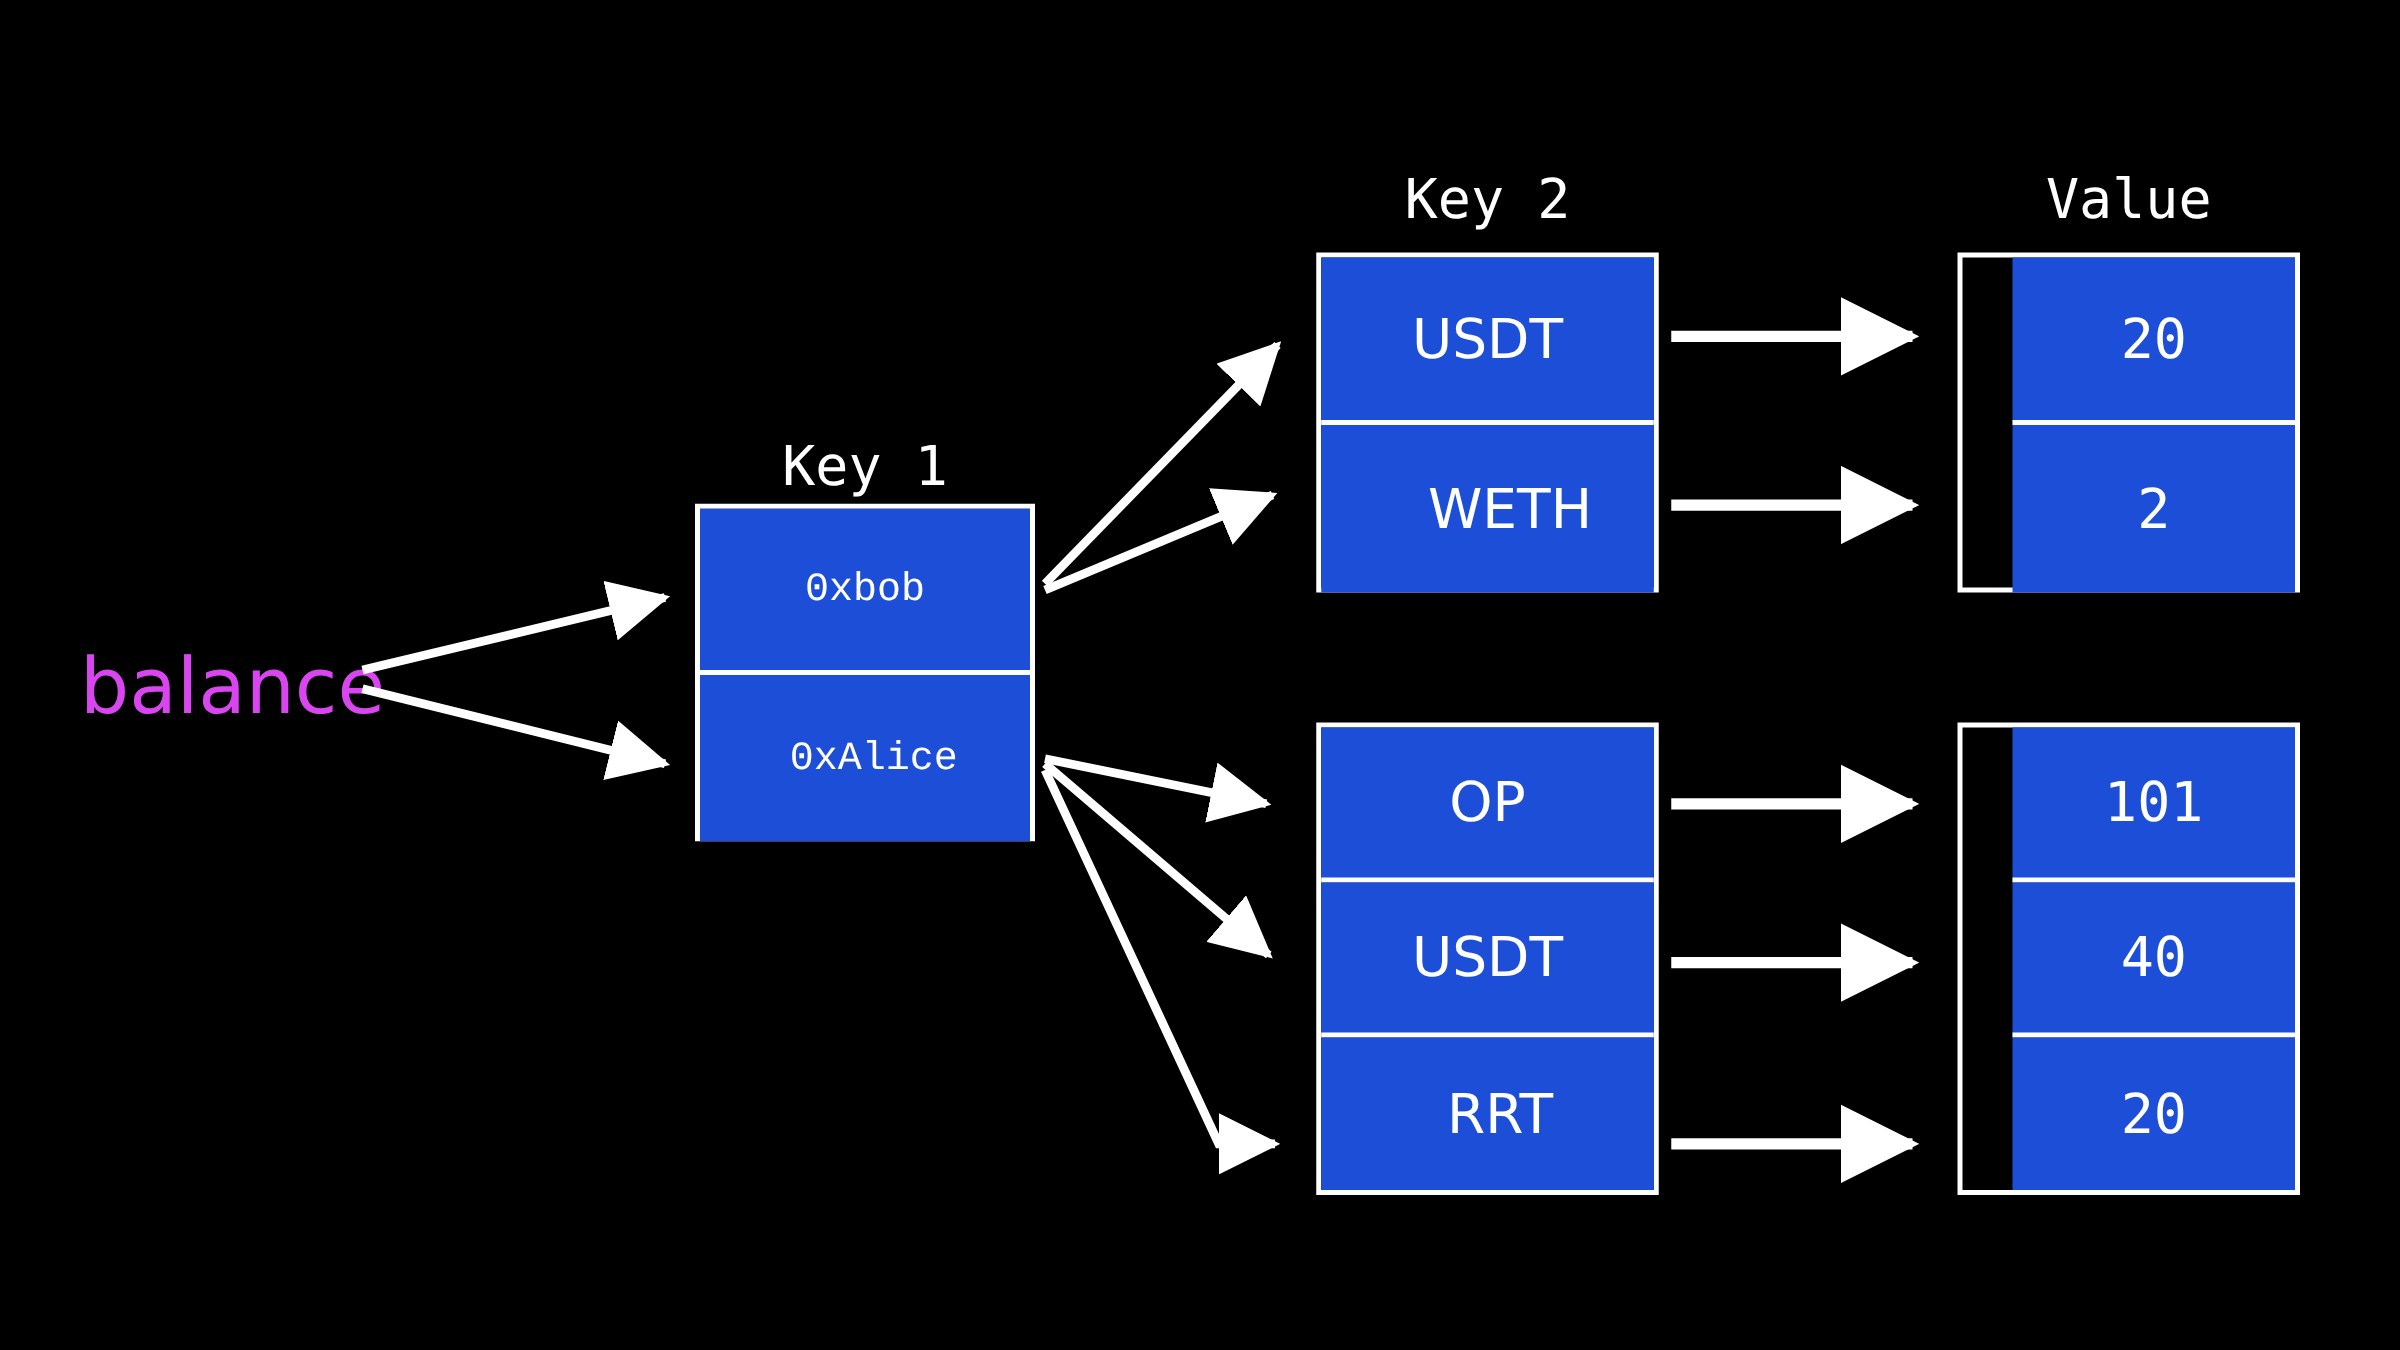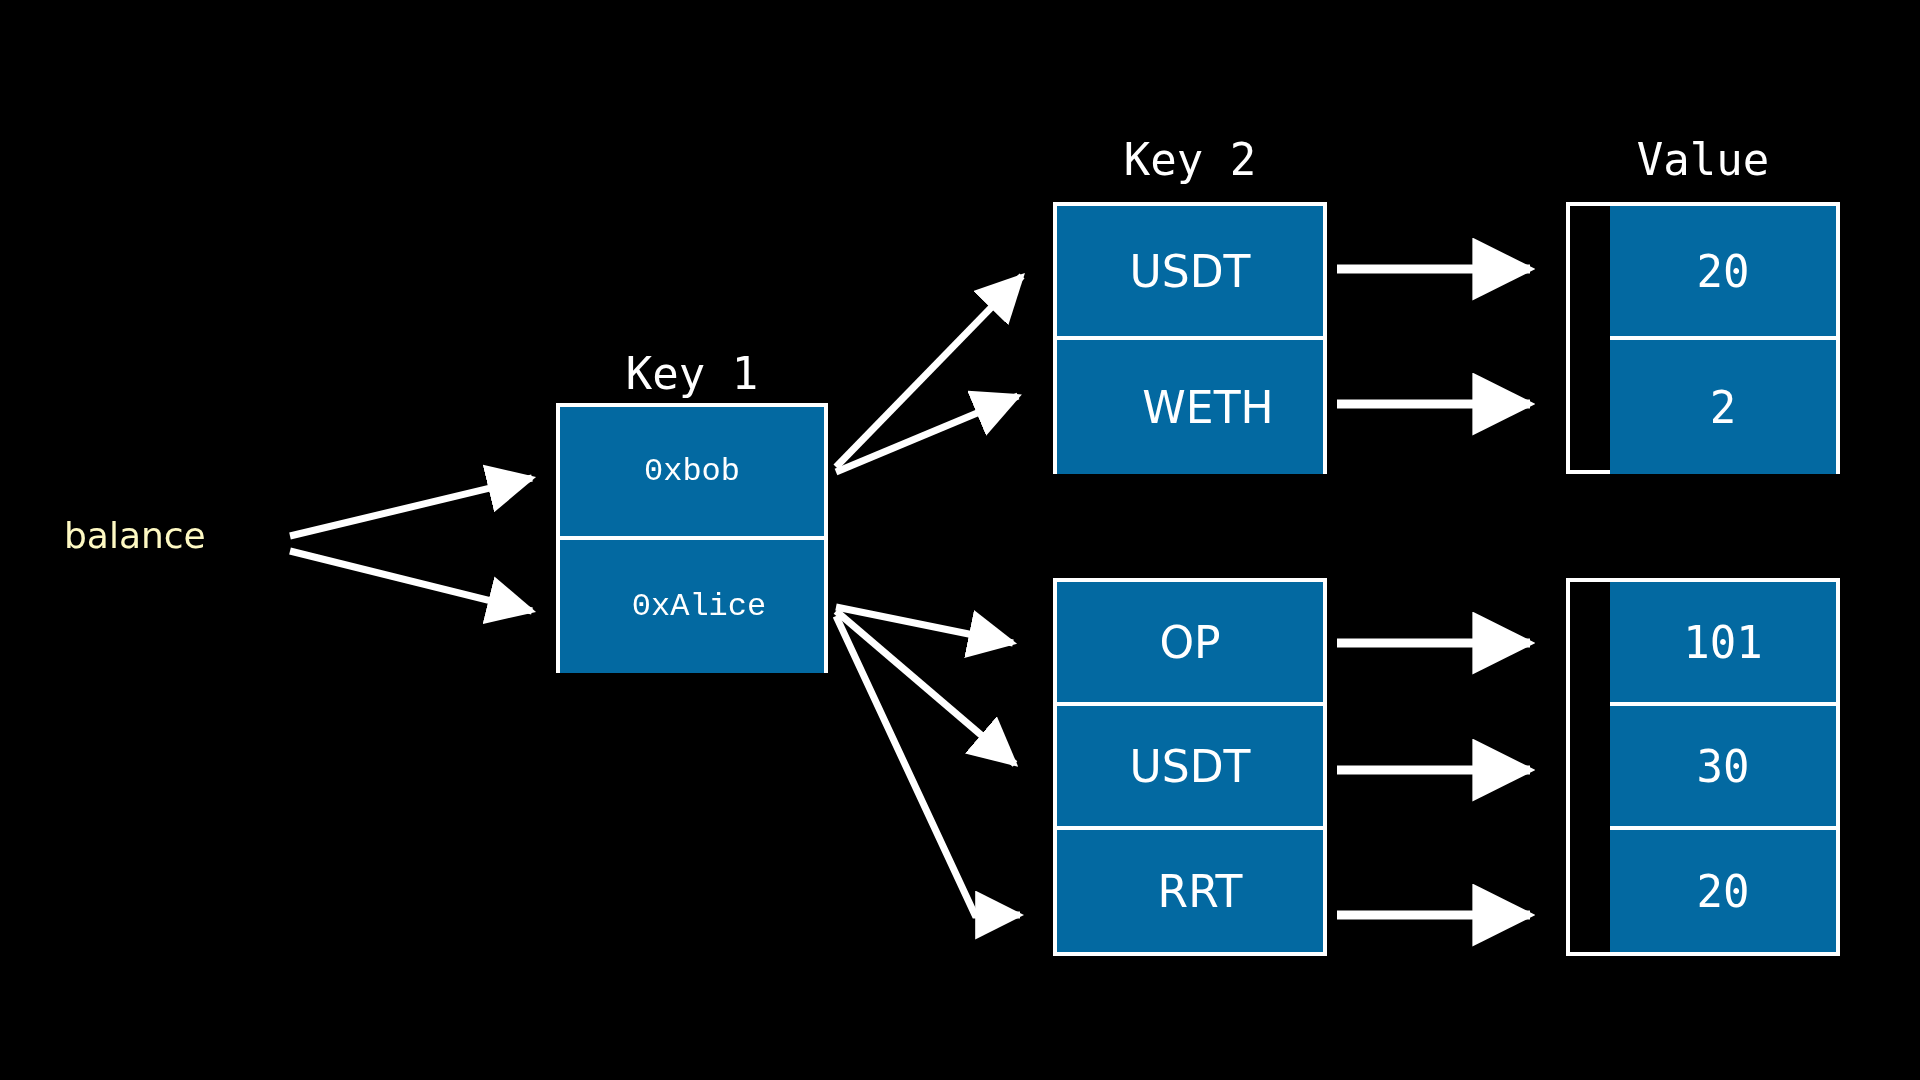--- a/index.html
+++ b/index.html
@@ -28,39 +28,39 @@
     color: #ffffff;
     font-family: "DejaVu Sans Mono", monospace;
     font-size: 44px;
     line-height: 1;
     letter-spacing: 0px;
     white-space: nowrap;
     text-align: center;
   }
   .root-label {
     position: absolute;
-    color: #fef9c3;
+    color: #d946ef;
     font-family: "DejaVu Sans", sans-serif;
-    font-size: 36px;
+    font-size: 62px;
     line-height: 1;
     white-space: nowrap;
   }
   .table {
     position: absolute;
     border: 4px solid #ffffff;
     box-sizing: border-box;
     background: #000000;
   }
   .cell {
     box-sizing: border-box;
     display: flex;
     align-items: center;
     justify-content: center;
     color: #ffffff;
-    background: #0369a1;
+    background: #1d4ed8;
     border-bottom: 4px solid #ffffff;
   }
   .cell:last-child {
     border-bottom: none;
   }
   .cell-mono {
     font-family: Liberation Mono, monospace;
     font-size: 32px;
   }
   .cell-sans {
@@ -158,17 +158,17 @@
   </div>
 
   <div class="table" style="left:1053px; top:578px; width:274px; height:378px;">
     <div class="cell cell-sans" style="height:124px;">OP</div>
     <div class="cell cell-sans" style="height:124px;">USDT</div>
     <div class="cell cell-sans" style="height:122px;padding-left:20px;">RRT</div>
   </div>
 
   <div class="table" style="left:1566px; top:578px; width:274px; height:378px;">
     <div class="cell cell-num" style="height:124px;">101</div>
-    <div class="cell cell-num" style="height:124px;">30</div>
+    <div class="cell cell-num" style="height:124px;">40</div>
     <div class="cell cell-num" style="height:122px;">20</div>
   </div>
 
 </div>
 
 </body></html>

